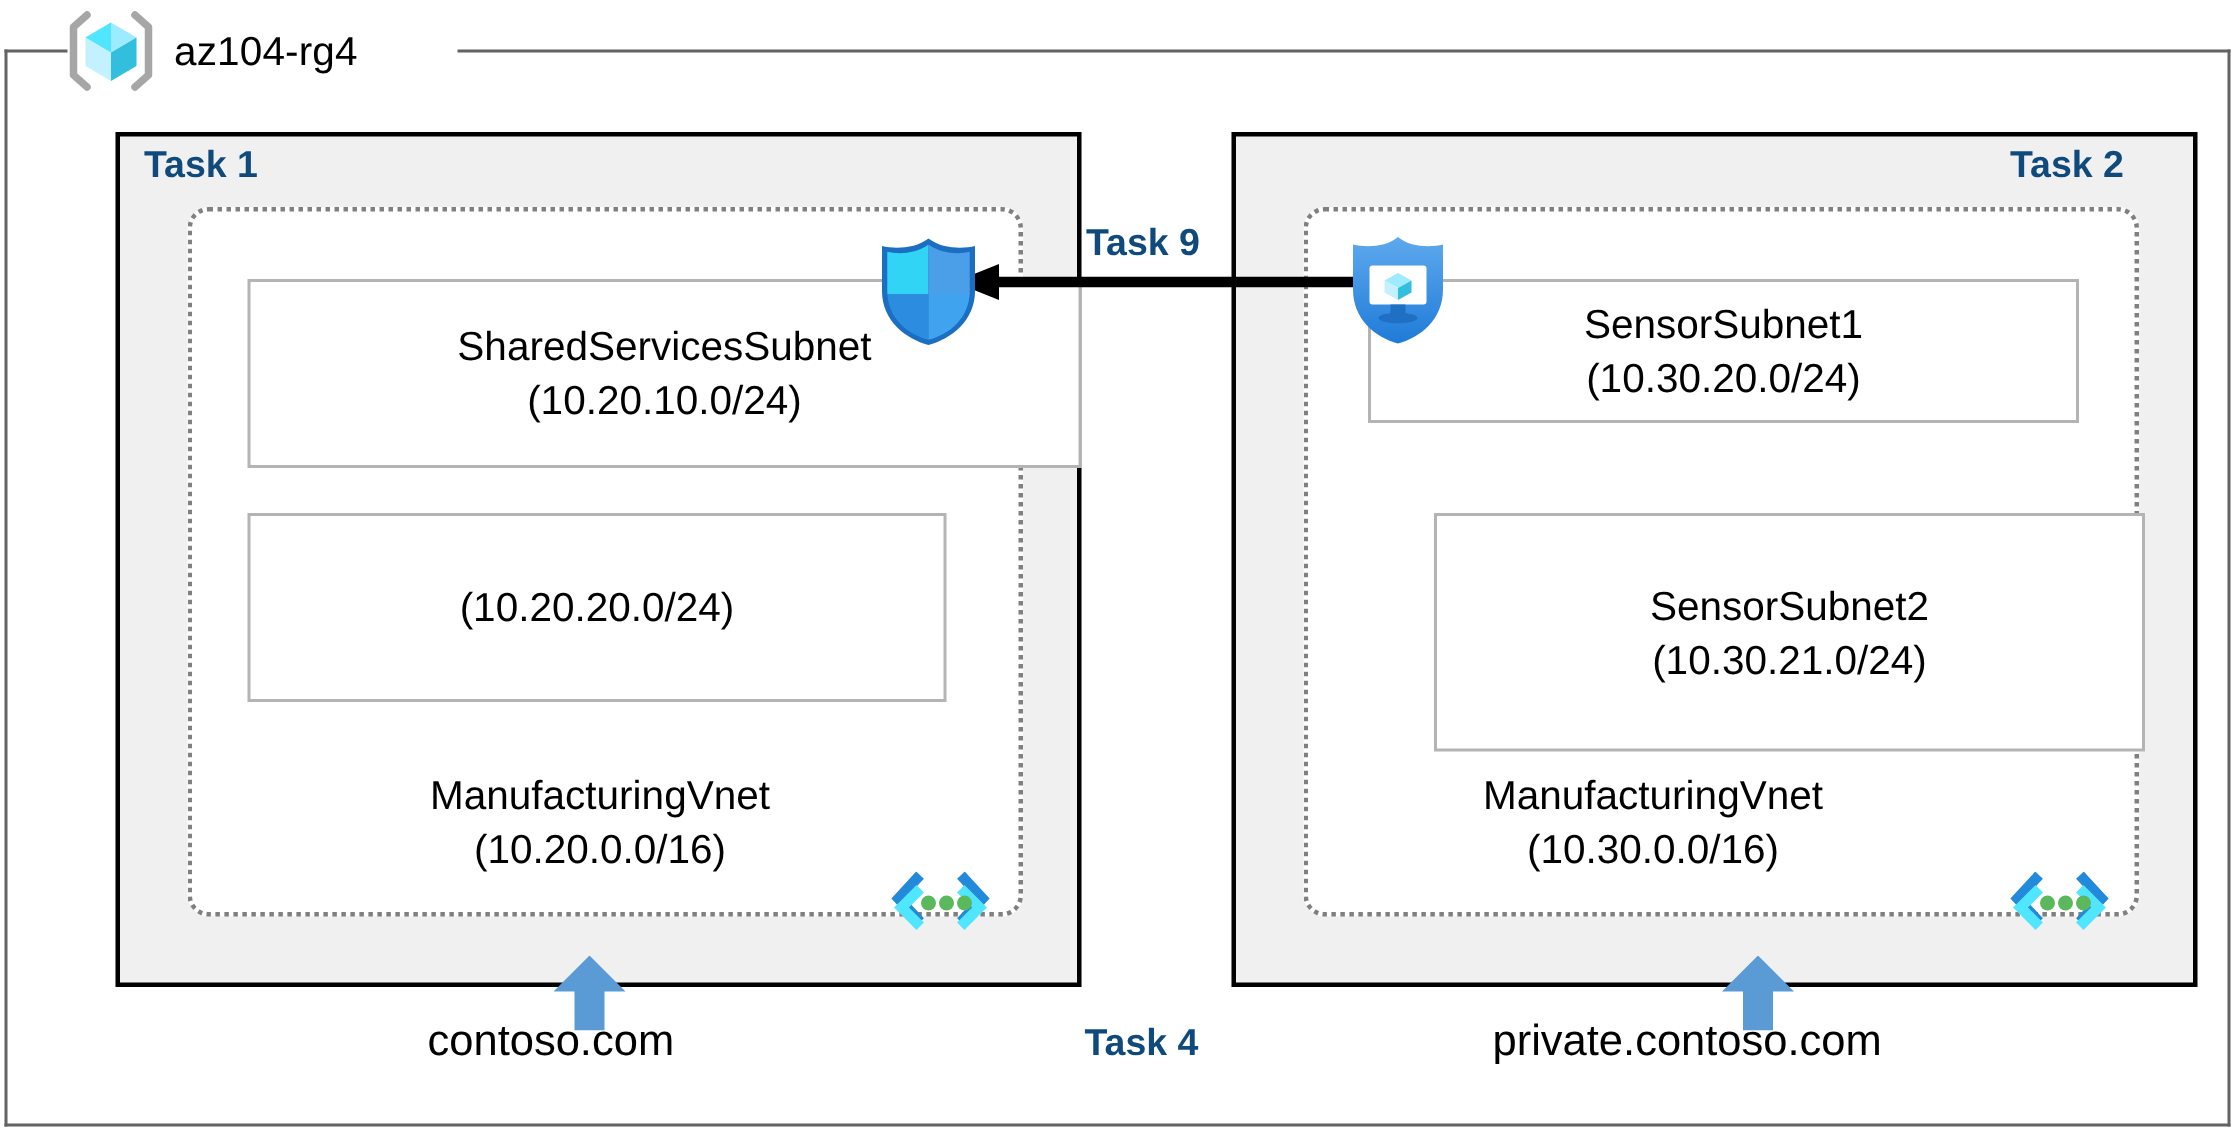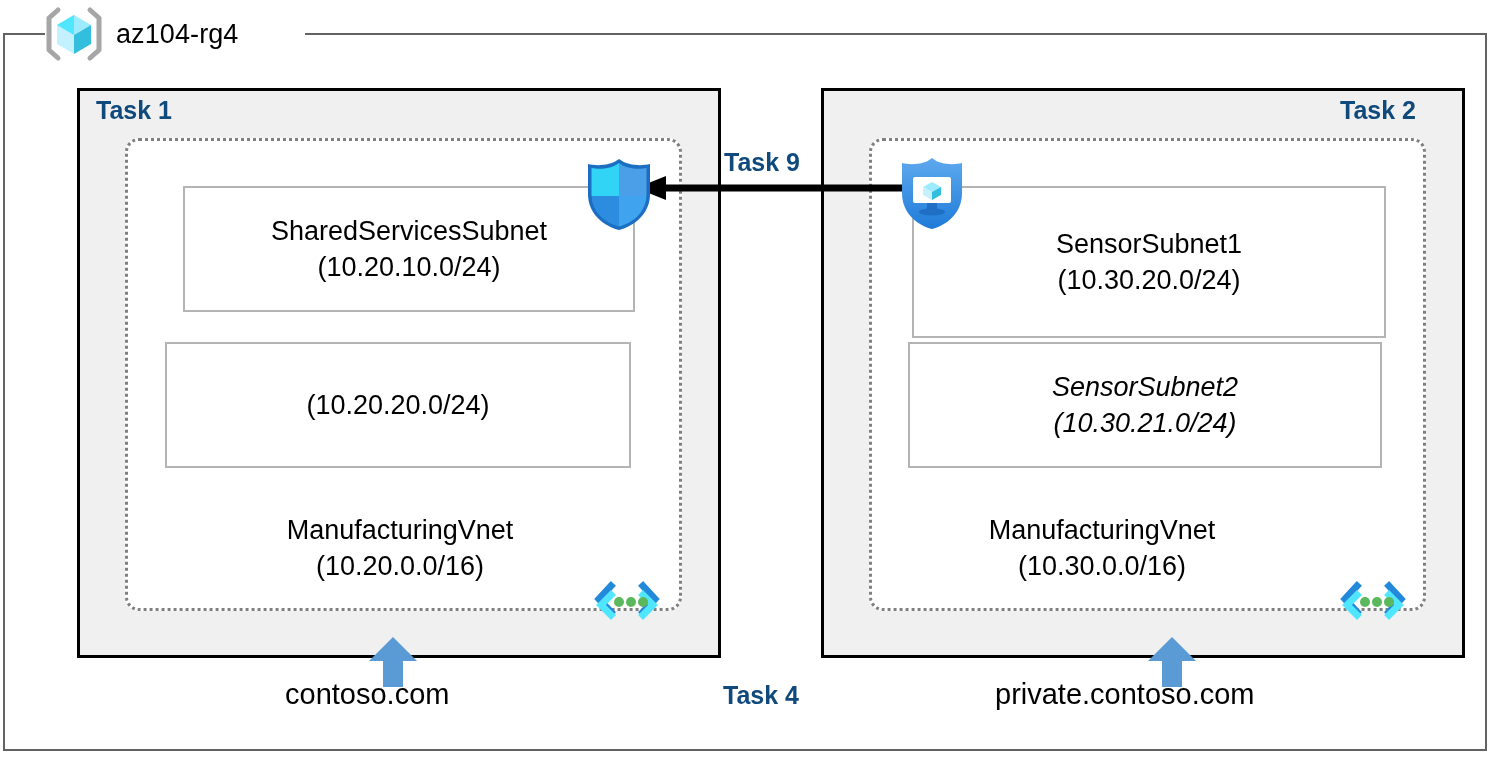--- a/index.html
+++ b/index.html
@@ -91,24 +91,24 @@
     flex-direction: column;
     align-items: center;
     justify-content: center;
   }
   .subnet-name, .subnet-cidr, .vnet-name, .vnet-cidr {
     font-size: 27px;
     line-height: 36px;
     color: #000;
     white-space: nowrap;
   }
-  #subnet-ss  { left: 183px; top: 186px; width: 452px; height: 126px; }
+  #subnet-ss  { left: 165px; top: 186px; width: 556px; height: 126px; }
   #subnet-db  { left: 165px; top: 342px; width: 466px; height: 126px; }
-  #subnet-s1  { left: 912px; top: 186px; width: 474px; height: 152px; }
-  #subnet-s2  { left: 908px; top: 342px; width: 474px; height: 126px; font-style: italic; }
+  #subnet-s1  { left: 912px; top: 186px; width: 474px; height: 96px; }
+  #subnet-s2  { left: 956px; top: 342px; width: 474px; height: 159px; }
 
   
   .vnet-caption {
     position: absolute;
     width: 500px;
     text-align: center;
   }
   #vnet1-caption { left: 150px; top: 512px; }
   #vnet2-caption { left: 852px; top: 512px; }
 

